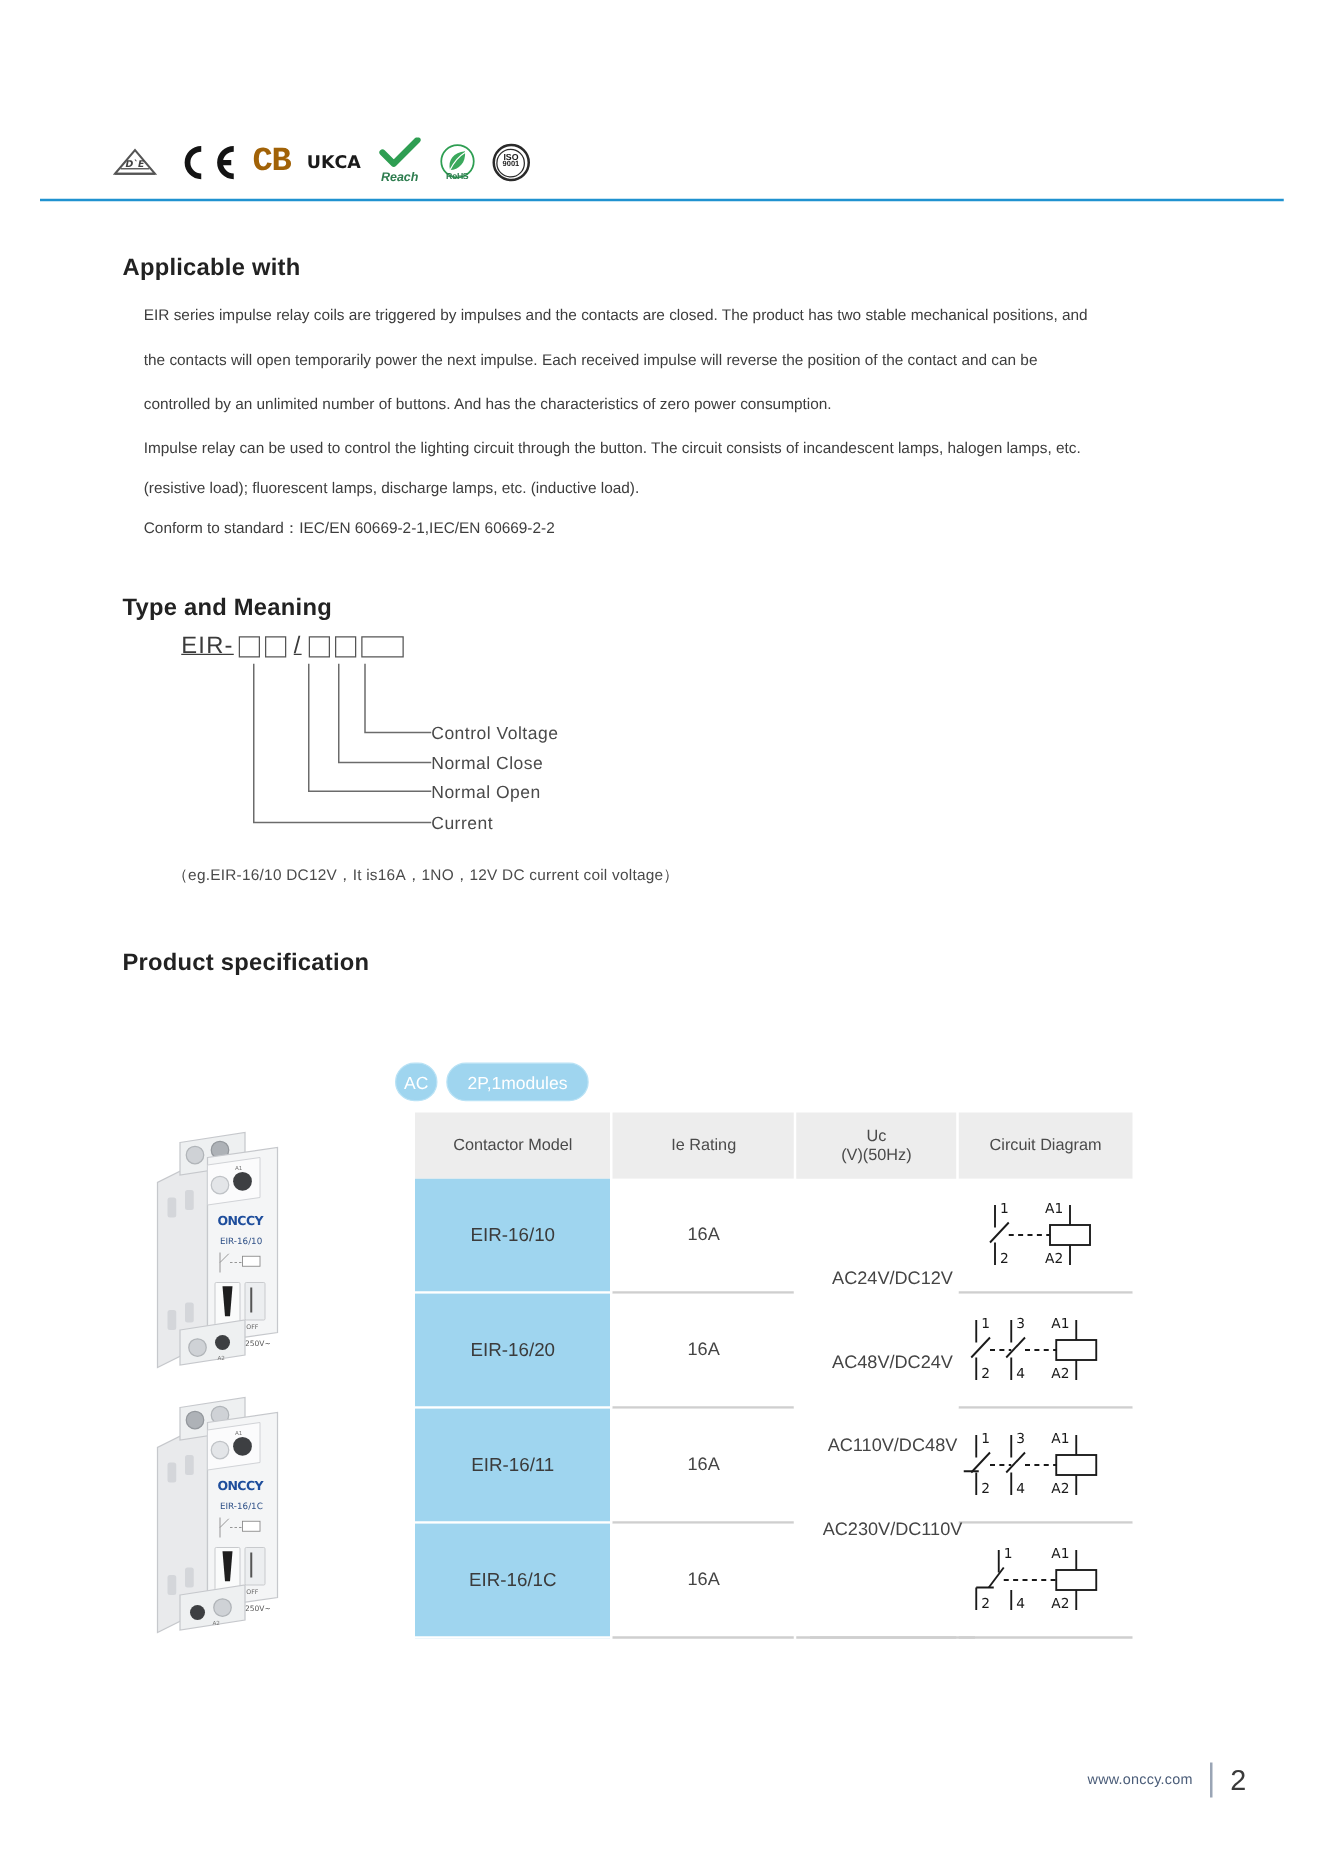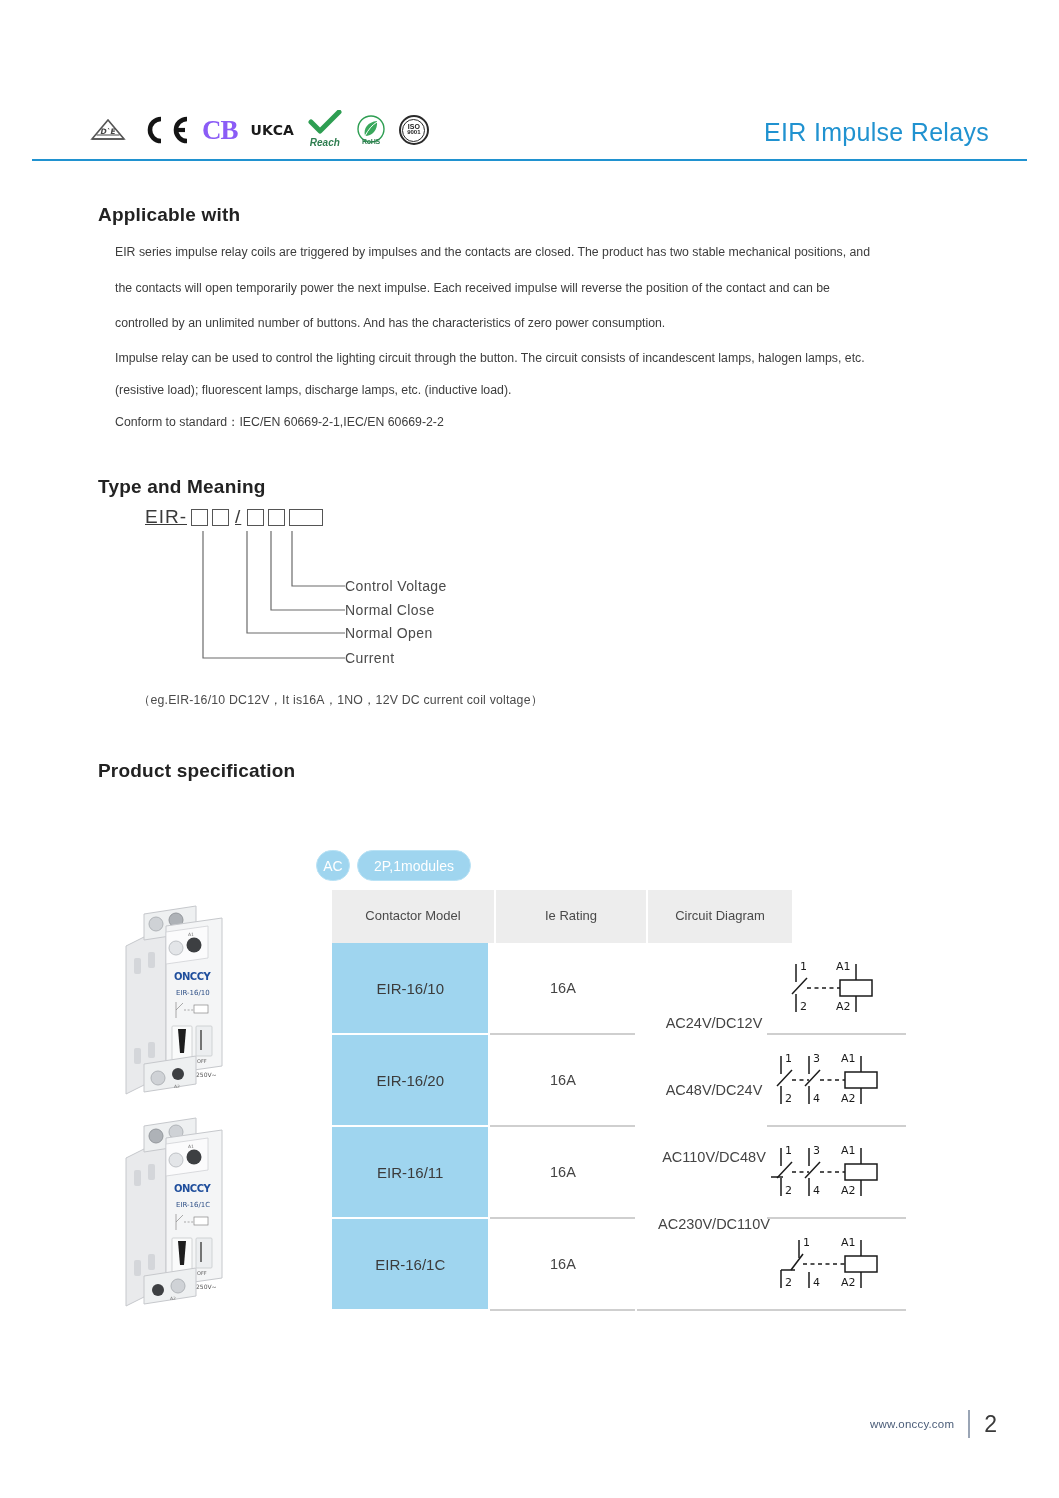--- a/index.html
+++ b/index.html
@@ -26,22 +26,22 @@
     left: 88px;
     top: 108px;
     display: flex;
     align-items: center;
     gap: 13px;
     height: 44px;
   }
   .cert { display: flex; align-items: center; justify-content: center; }
   .ce-mark { font-size: 27px; font-weight: bold; letter-spacing: -2px; color: #1a1a1a;
              font-family: "DejaVu Sans", sans-serif; }
-  .cb-mark { font-size: 27px; font-weight: bold; color: #8b5cf6; letter-spacing: -1px;
-             font-family: Liberation Serif, serif; }
+  .cb-mark { font-size: 27px; font-weight: bold; color: #a16207; letter-spacing: -1px;
+             font-family: Liberation Mono, monospace; }
   .ukca-mark { font-size: 14px; font-weight: bold; color: #1a1a1a; line-height: 0.92;
                text-align: center; font-family: "DejaVu Sans", sans-serif; }
   .reach-mark { position: relative; width: 36px; height: 34px; font-style: italic; }
   .reach-text { position: absolute; bottom: -1px; left: 0; width: 36px; text-align: center;
                 font-size: 10px; color: #2e7d4f; font-weight: bold; }
   .rohs-mark { position: relative; width: 30px; height: 32px; }
   .rohs-text { position: absolute; bottom: 1px; left: 0; width: 30px; text-align: center;
                font-size: 7px; color: #2e7d4f; font-weight: bold; letter-spacing: -0.3px; }
   .iso-mark { width: 30px; height: 30px; border: 2px solid #2a2a2a; border-radius: 50%;
               display: flex; align-items: center; justify-content: center; }
@@ -225,21 +225,20 @@
     </div>
 
     <div class="cert iso-mark">
       <div class="iso-inner">
         <div class="iso-t1">ISO</div>
         <div class="iso-t2">9001</div>
       </div>
     </div>
   </div>
 
-  <div class="header-title">EIR Impulse Relays</div>
   <div class="header-rule"></div>
 </div>
 
 <div class="h2" style="top:204px;">Applicable with</div>
 
 <div class="para" style="top:246px;">EIR series impulse relay coils are triggered by impulses and the contacts are closed. The product has two stable mechanical positions, and</div>
 <div class="para" style="top:282px;">the contacts will open temporarily power the next impulse. Each received impulse will reverse the position of the contact and can be</div>
 <div class="para" style="top:317px;">controlled by an unlimited number of buttons. And has the characteristics of zero power consumption.</div>
 <div class="para" style="top:352px;">Impulse relay can be used to control the lighting circuit through the button. The circuit consists of incandescent lamps, halogen lamps, etc.</div>
 <div class="para" style="top:384px;">(resistive load); fluorescent lamps, discharge lamps, etc. (inductive load).</div>
@@ -370,20 +369,26 @@
     <circle cx="74" cy="176" r="7" fill="#cfd2d6" stroke="#b0b4b8" stroke-width="1"></circle>
     <text x="66" y="190" font-size="4.5" fill="#777" font-family="DejaVu Sans, sans-serif">A2</text>
   </svg>
 </div>
 
 <div class="spec-table">
 
   <div class="thead">
     <div class="th c1">Contactor Model</div>
     <div class="th c2">Ie Rating</div>
+    <div class="th c3">
+      <div>
+        <div>Uc</div>
+        <div>(V)(50Hz)</div>
+      </div>
+    </div>
     <div class="th c4">Circuit Diagram</div>
   </div>
 
   <div class="tbody">
 
     <div class="trow">
       <div class="cell model c1">EIR-16/10</div>
       <div class="cell c2">16A</div>
       <div class="cell c3" style="background:transparent;border-bottom:none;"></div>
       <div class="cell c4">

